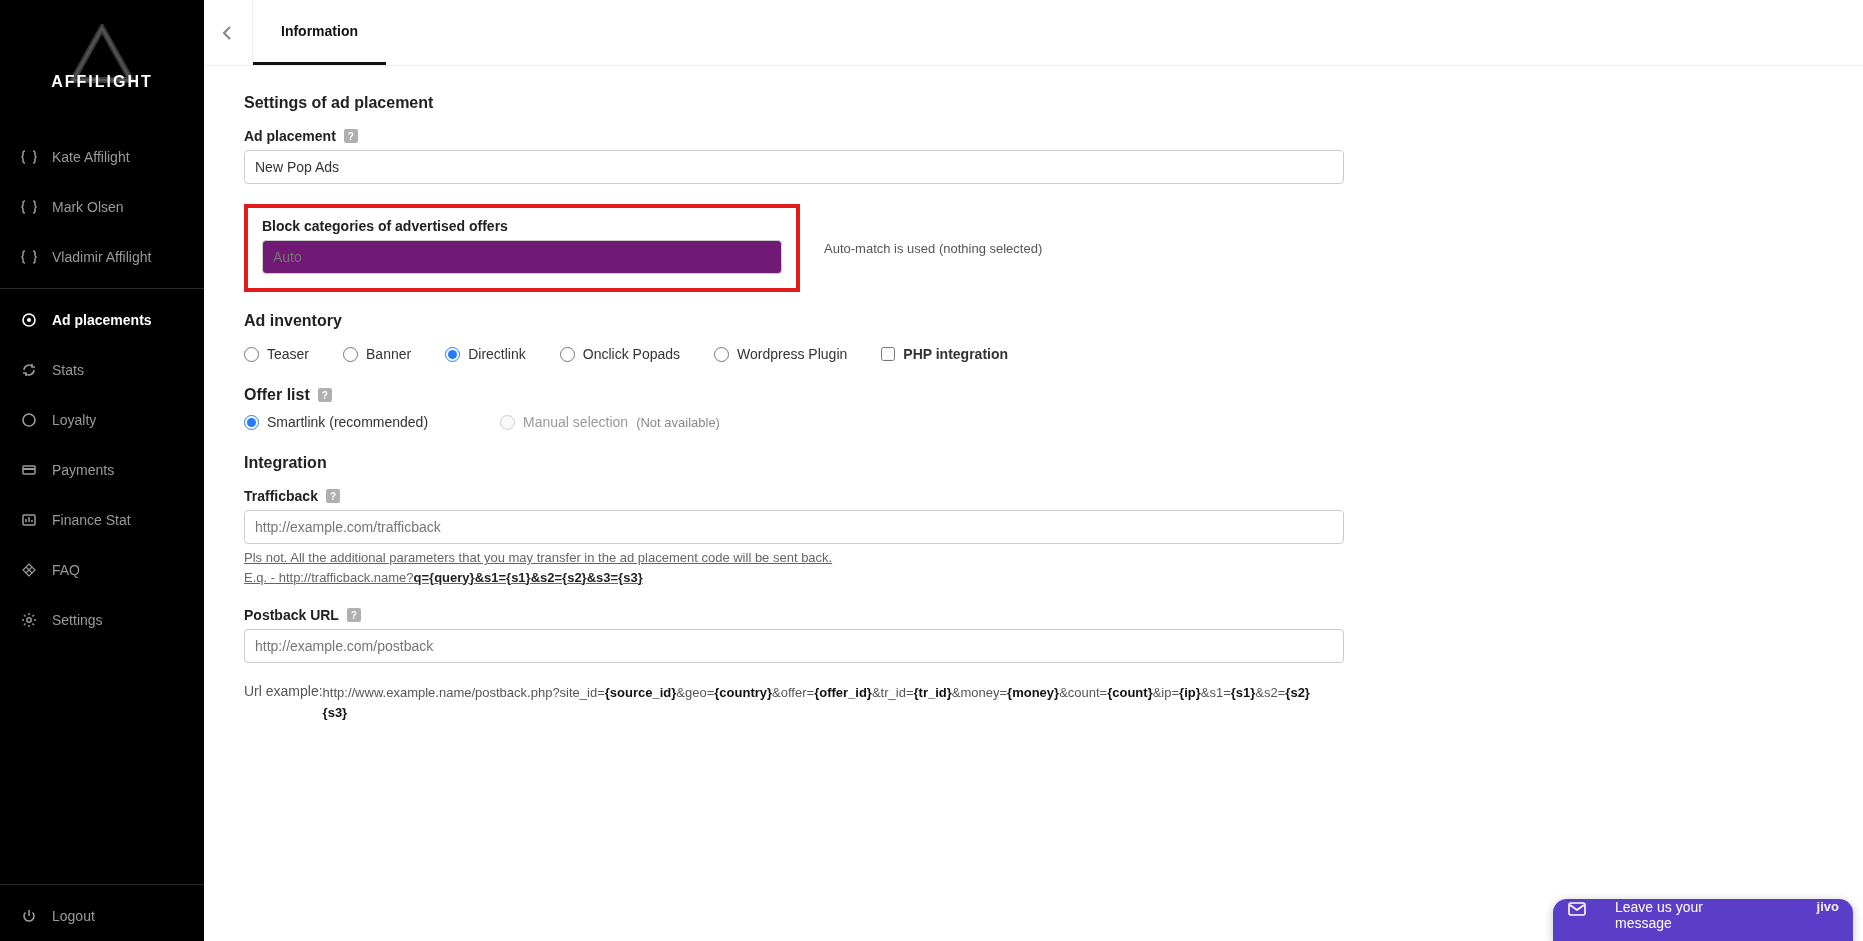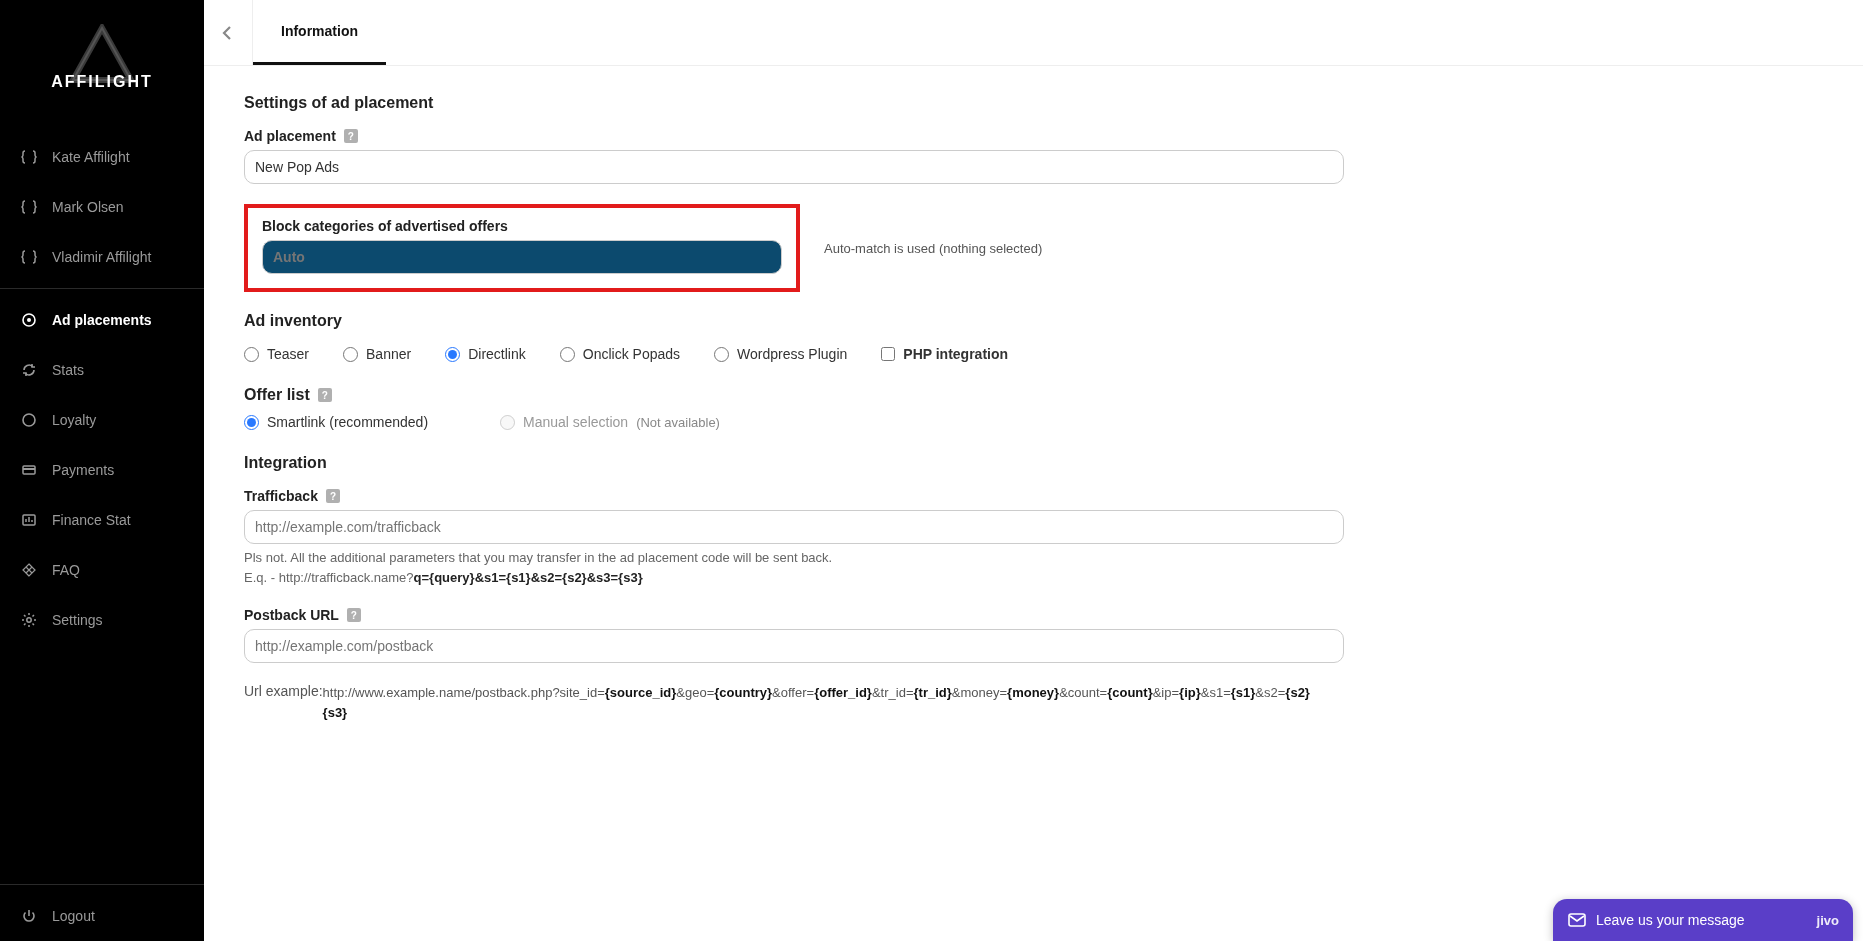--- a/index.html
+++ b/index.html
@@ -39,57 +39,57 @@
   .field { margin-bottom: 20px; }
   .row { display: flex; align-items: center; gap: 24px; }
   .row .col-input { flex: 0 0 540px; }
   .row .col-text { color: #555; font-size: 13px; }
 
   .text-input, .select-box {
     width: 100%;
     height: 34px;
     padding: 6px 10px;
     border: 1px solid #ccc;
-    border-radius: 10px;
+    border-radius: 4px;
     font-size: 14px;
     background: #fff;
     color: #333;
   }
-  .select-box.placeholder { color: #999; background: #0c4a6e; font-weight: bold; }
+  .select-box.placeholder { color: #999; background: #701a75; }
   .full { width: 1100px; max-width: 100%; }
 
   .highlight-box {
     border: 4px solid #e21b1b;
     padding: 10px 14px 14px 14px;
     border-radius: 0;
     display: inline-block;
     flex: 0 0 540px;
   }
   .highlight-box .field-label { margin-bottom: 6px; }
 
   .inventory-list, .offer-list { display: flex; gap: 34px; align-items: center; flex-wrap: wrap; margin-top: 10px; margin-bottom: 24px; }
   .radio-item, .checkbox-item { display: inline-flex; align-items: center; gap: 8px; font-size: 14px; color: #333; cursor: pointer; }
   .radio-item.disabled { color: #999; cursor: default; padding-left: 38px; }
   .radio-item input[type=radio] { accent-color: #2979ff; width: 15px; height: 15px; }
   .checkbox-item input[type=checkbox] { accent-color: #2979ff; width: 14px; height: 14px; }
 
   .offer-note { color: #888; font-size: 13px; }
-  .hint-text { color: #666; font-size: 13px; margin-top: 4px; line-height: 1.5; }
+  .hint-text { color: #666; font-size: 13px; margin-top: 4px; line-height: 1.5; text-decoration: underline; }
   .hint-text .mono { font-family: inherit; font-weight: 700; color: #222; }
 
   .url-example-row { display: flex; align-items: flex-start; margin-top: 6px; max-width: 1260px; }
   .url-example-label { color: #555; flex-shrink: 0; }
   .url-example-text { color: #555; font-size: 13px; line-height: 1.5; word-break: break-all; }
   .url-example-text b { color: #111; font-weight: 700; }
 
   
   .chat-widget {
     position: fixed; bottom: 0; right: 10px; width: 300px; height: 42px;
     background: #5a3ec8; color: #fff; border-top-left-radius: 14px; border-top-right-radius: 14px;
-    display: flex; align-items: center; gap: 9px; padding: 0 14px; cursor: pointer;
+    display: flex; align-items: flex-start; gap: 28px; padding: 0 14px; cursor: pointer;
     box-shadow: 0 2px 10px rgba(0,0,0,0.25); font-size: 14px;
   }
   .chat-widget .spacer { flex: 1; }
   .chat-brand { font-weight: 600; opacity: .9; font-size: 13px; }
 
   
   svg { display: block; }
 </style>
 </head>
 <body>

